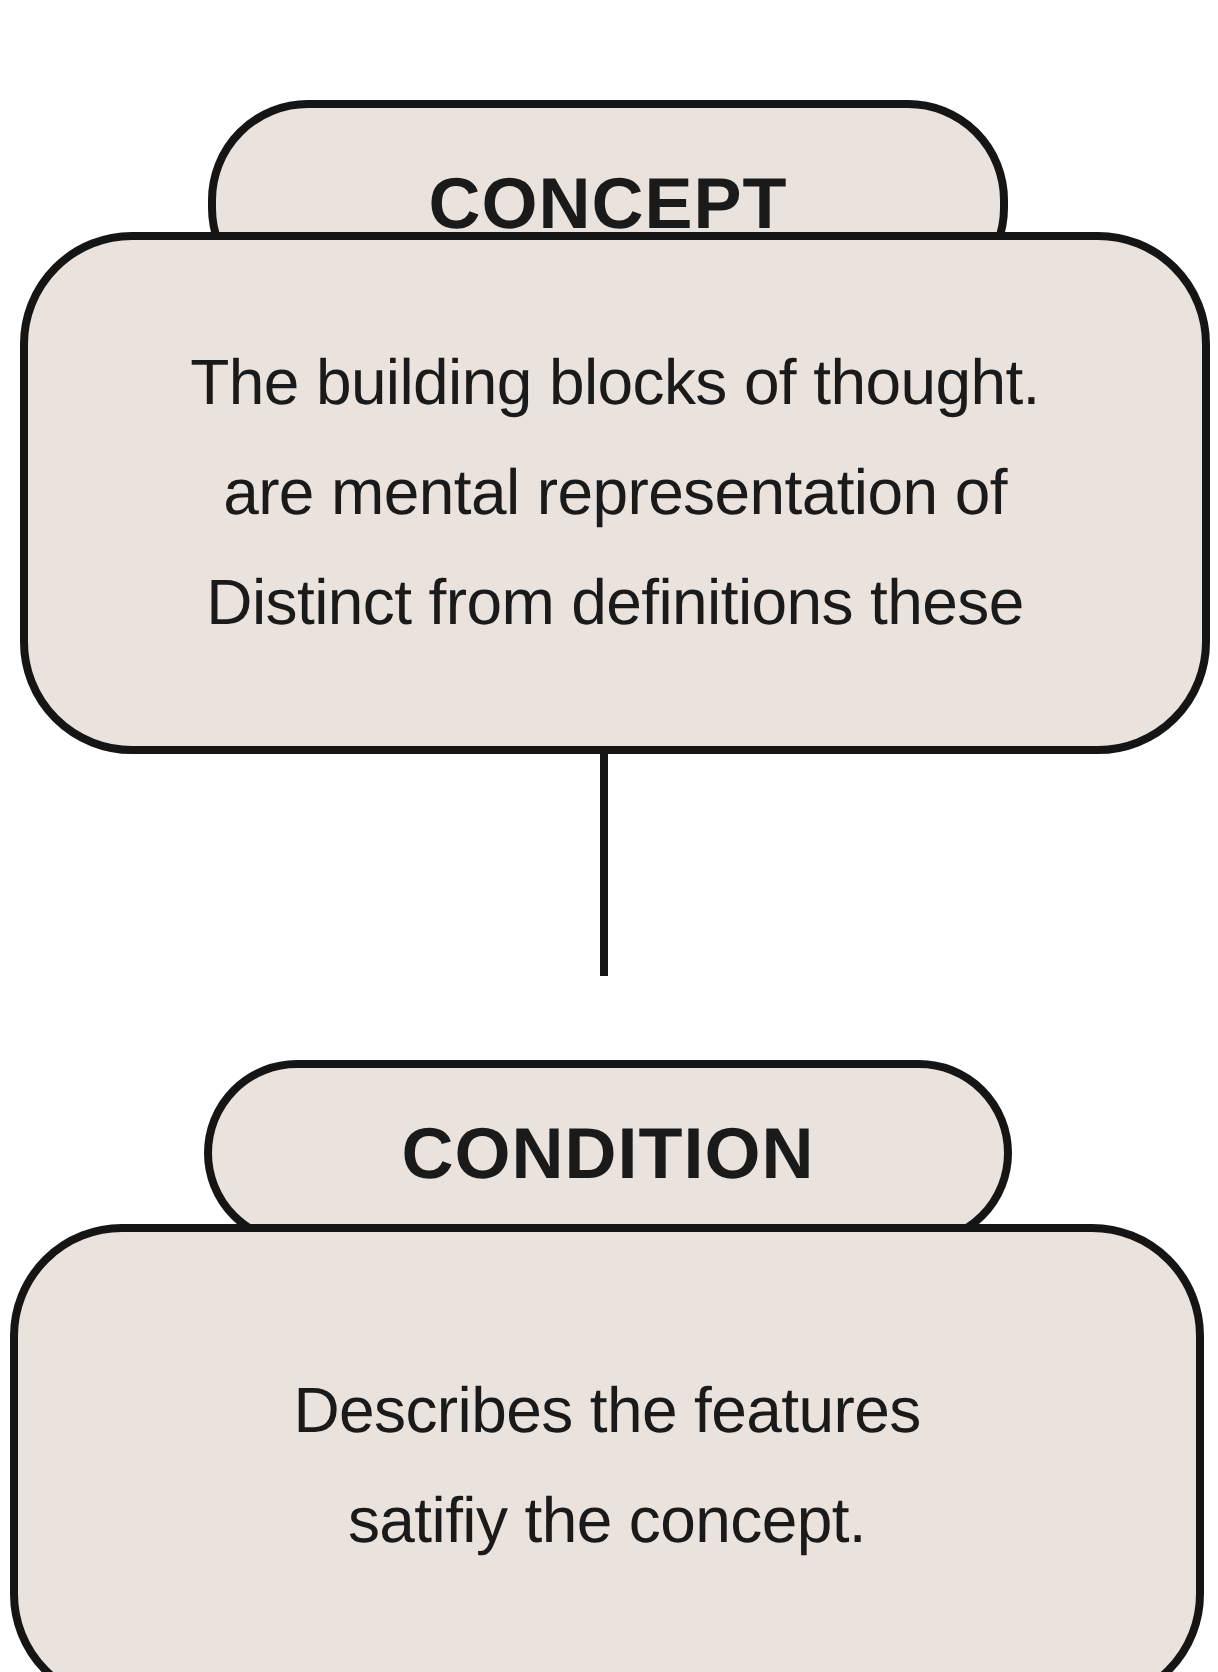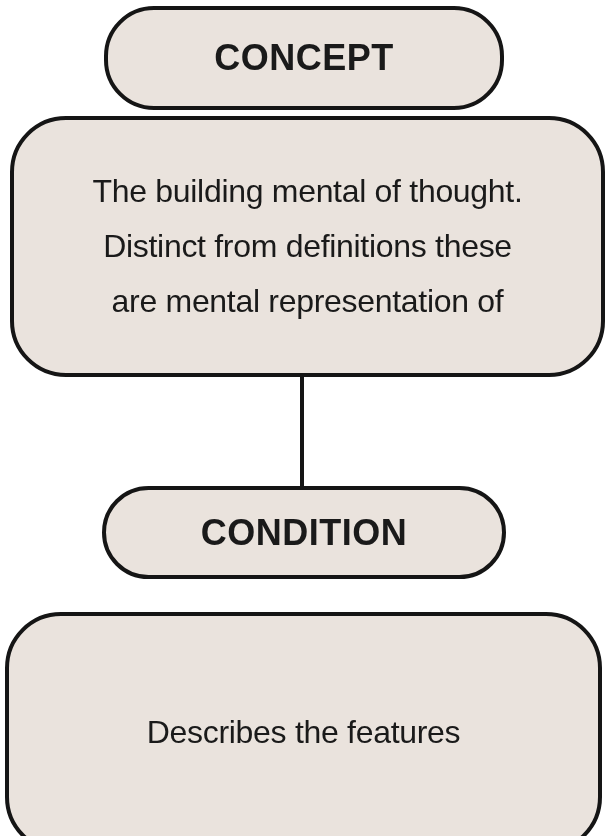--- a/index.html
+++ b/index.html
@@ -22,20 +22,21 @@
     background: var(--box-fill, #eae3dd);
     border: 4px solid var(--box-border, #151515);
     display: flex;
     flex-direction: column;
     align-items: center;
     justify-content: center;
     text-align: center;
   }
   .pill {
     border-radius: 50px;
+    margin-top: 44px;
   }
   .pill .title {
     font-size: 36px;
     font-weight: 700;
     letter-spacing: 0.5px;
     color: var(--text, #1a1a1a);
   }
   .descbox {
     border-radius: 56px;
   }
@@ -62,28 +63,29 @@
 </head>
 <body>
 
 <div class="canvas">
 
   <div class="node pill" id="concept-pill">
     <span class="title">CONCEPT</span>
   </div>
 
   <div class="node descbox" id="concept-box">
-    <div class="line">The building mental of thought.</div>
+    <div class="line">The building blocks of thought.</div>
+    <div class="line">are mental representation of</div>
     <div class="line">Distinct from definitions these</div>
-    <div class="line">are mental representation of</div>
   </div>
 
   <div class="connector"></div>
 
   <div class="node pill" id="condition-pill">
     <span class="title">CONDITION</span>
   </div>
 
   <div class="node descbox" id="condition-box">
     <div class="line">Describes the features</div>
+    <div class="line">satifiy the concept.</div>
   </div>
 
 </div>
 
 </body></html>

